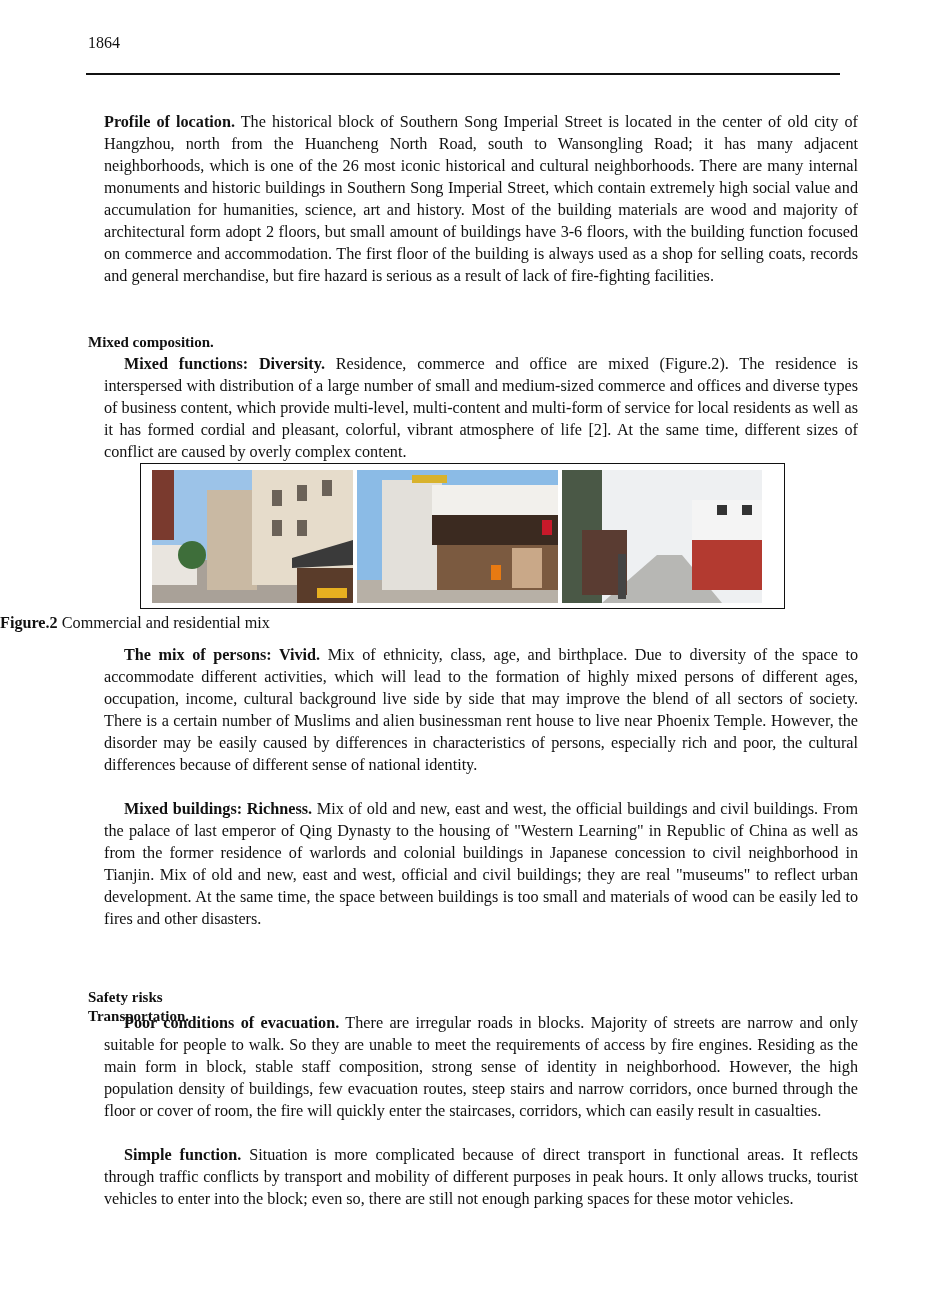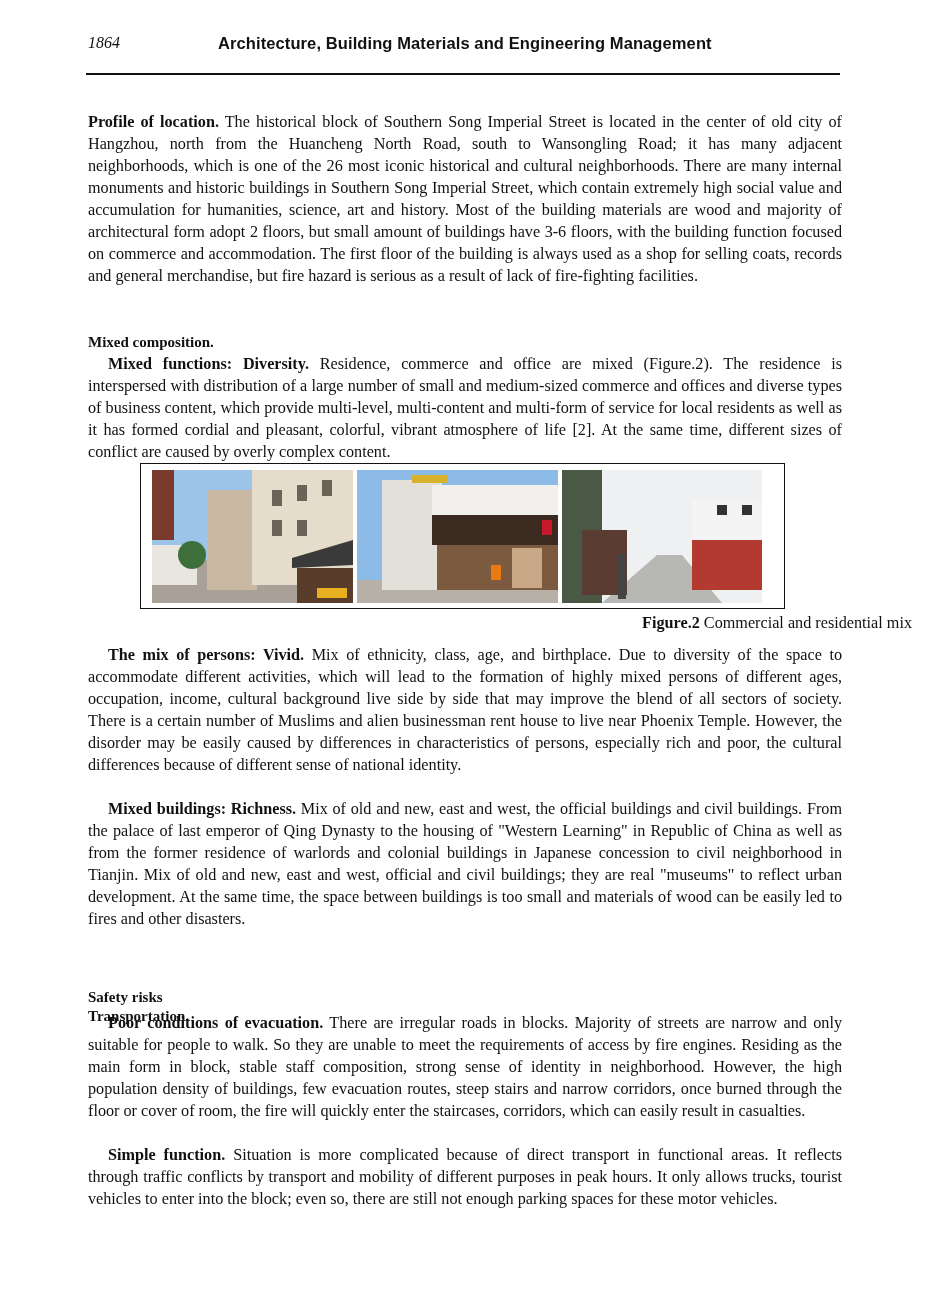--- a/index.html
+++ b/index.html
@@ -1,35 +1,34 @@
 <!DOCTYPE html>
 <html><head>
 <meta charset="utf-8">
 <style>
   html, body { margin: 0; padding: 0; background: #ffffff; }
   body { width: 925px; height: 1309px; position: relative; overflow: hidden; font-family: "Liberation Serif", serif; color: #111; }
   .header { position: absolute; left: 88px; top: 34px; width: 752px; height: 24px; }
-  .page-num { position: absolute; left: 0; top: 0; font-size: 16px; font-family: "Liberation Serif", serif; font-style: italic; }
+  .page-num { position: absolute; left: 0; top: 0; font-size: 16px; font-family: "Liberation Serif", serif; }
   .journal { position: absolute; left: 130px; top: 0; font-size: 16.5px; font-weight: bold; font-family: "Liberation Sans", sans-serif; letter-spacing: 0.1px; }
   .rule { position: absolute; left: 86px; top: 73px; width: 754px; height: 2px; background: #111; }
-  .p { position: absolute; left: 88px; width: 754px; font-size: 16.2px; line-height: 22px; text-align: justify; text-align-last: left; }
+  .p { position: absolute; left: 104px; width: 754px; font-size: 16.2px; line-height: 22px; text-align: justify; text-align-last: left; }
   .p b { font-weight: bold; }
   .indent { text-indent: 20px; }
   .head { position: absolute; left: 88px; font-size: 15px; font-weight: bold; line-height: 22px; }
   .figure { position: absolute; left: 140px; top: 463px; width: 645px; height: 146px; border: 1.5px solid #111; box-sizing: border-box; }
   .photo { position: absolute; top: 6px; height: 133px; }
-  .caption { position: absolute; left: 0; width: 912px; top: 612px; text-align: right; font-size: 16.2px; line-height: 22px; }
+  .caption { position: absolute; left: 0; width: 912px; top: 612px; text-align: left; font-size: 16.2px; line-height: 22px; }
   .caption b { font-weight: bold; }
 </style>
 </head>
 <body>
 
 <div class="header">
   <span class="page-num">1864</span>
-  <span class="journal">Architecture, Building Materials and Engineering Management</span>
 </div>
 <div class="rule"></div>
 
 <div class="p" style="top:111px;"><b>Profile of location.</b><span> The historical block of Southern Song Imperial Street is located in the center of old city of Hangzhou, north from the Huancheng North Road, south to Wansongling Road; it has many adjacent neighborhoods, which is one of the 26 most iconic historical and cultural neighborhoods. There are many internal monuments and historic buildings in Southern Song Imperial Street, which contain extremely high social value and accumulation for humanities, science, art and history. Most of the building materials are wood and majority of architectural form adopt 2 floors, but small amount of buildings have 3-6 floors, with the building function focused on commerce and accommodation. The first floor of the building is always used as a shop for selling coats, records and general merchandise, but fire hazard is serious as a result of lack of fire-fighting facilities.</span></div>
 
 <div class="head" style="top:331px;">Mixed composition.</div>
 
 <div class="p indent" style="top:353px;"><b>Mixed functions: Diversity.</b><span> Residence, commerce and office are mixed (Figure.2). The residence is interspersed with distribution of a large number of small and medium-sized commerce and offices and diverse types of business content, which provide multi-level, multi-content and multi-form of service for local residents as well as it has formed cordial and pleasant, colorful, vibrant atmosphere of life [2]. At the same time, different sizes of conflict are caused by overly complex content.</span></div>
 
 <div class="figure">

